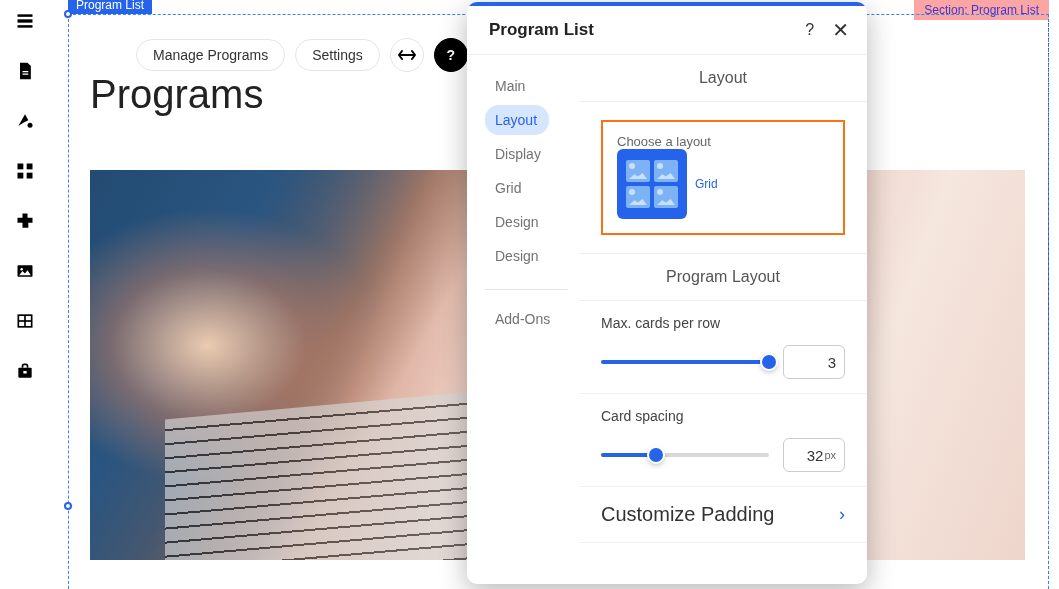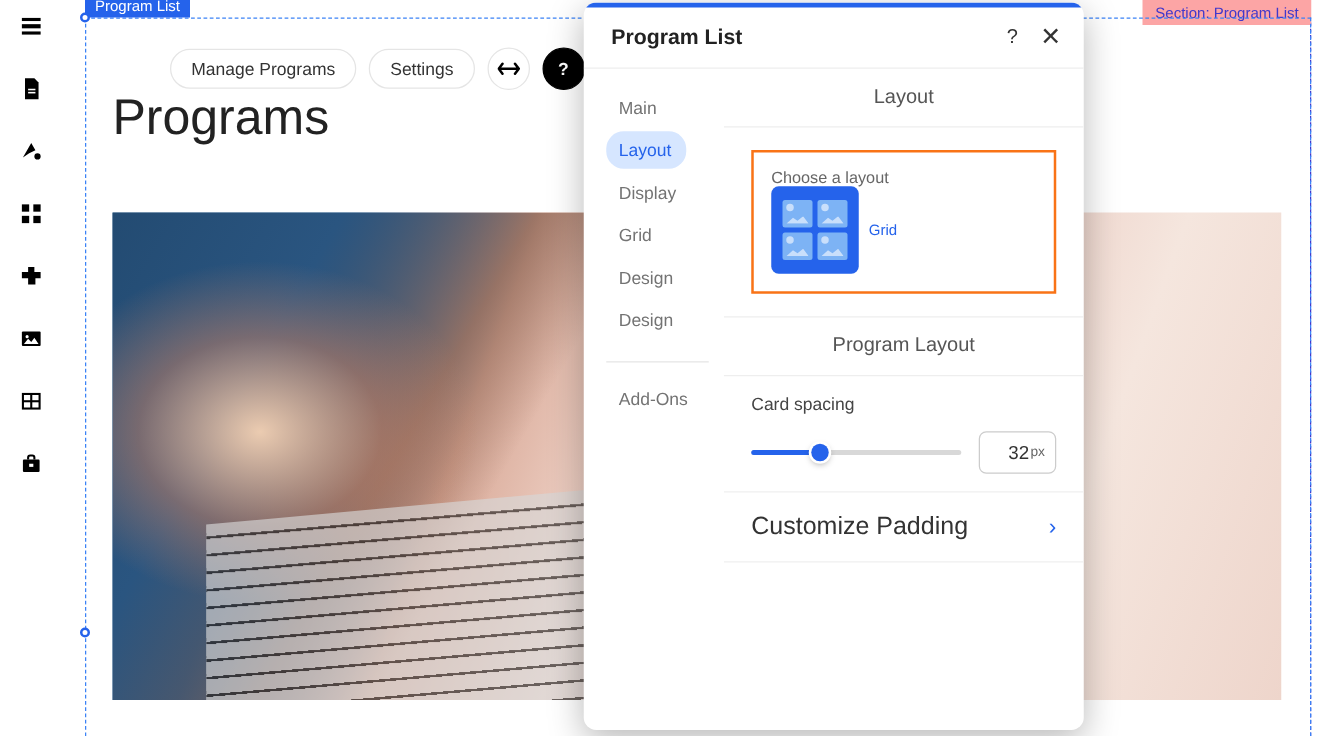--- a/index.html
+++ b/index.html
@@ -209,20 +209,32 @@
                   <div class="card"></div>
                   <div class="card"></div>
               </div>
               <div class="lbl">Grid</div>
             </div>
           </div>
         </div>
       </div>
       <div class="sect-title sub">Program Layout</div>
       <div class="field">
+        <div class="field-label">Max. cards per row</div>
+        <div class="field-row">
+          <div class="slider">
+            <div class="fill" style="width:100%"></div>
+            <div class="knob" style="left:100%"></div>
+          </div>
+          <div class="numbox">
+              <span>3</span>
+            </div>
+        </div>
+      </div>
+      <div class="field">
         <div class="field-label">Card spacing</div>
         <div class="field-row">
           <div class="slider">
             <div class="fill" style="width:33%"></div>
             <div class="knob" style="left:33%"></div>
           </div>
           <div class="numbox">
               <span>32</span>
               <span class="unit">px</span>
             </div>

